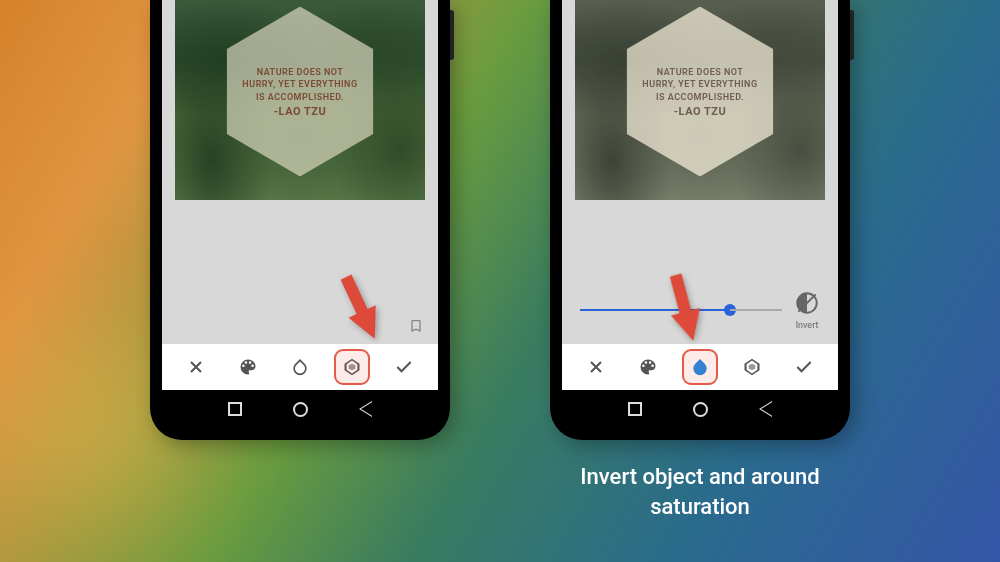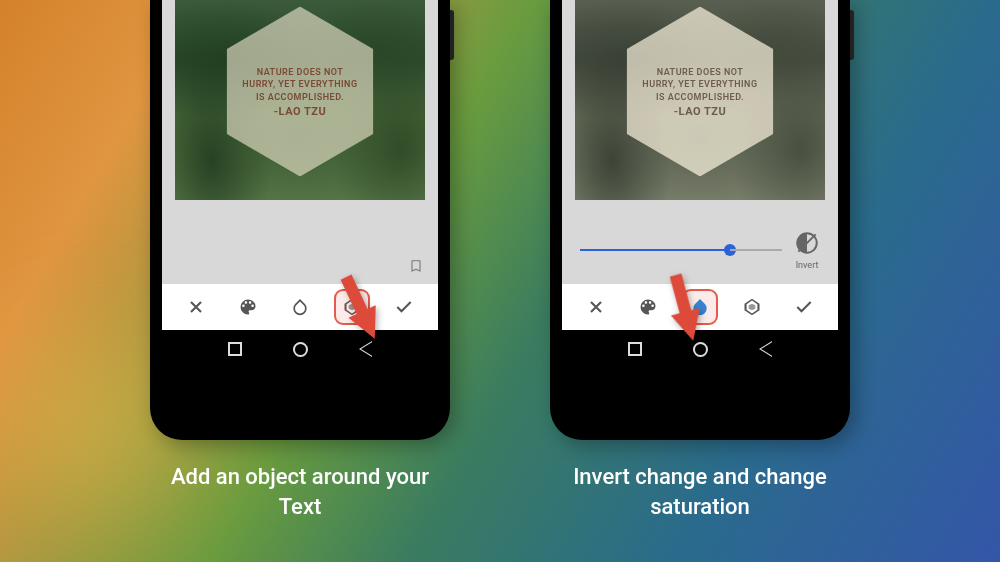--- a/index.html
+++ b/index.html
@@ -47,21 +47,21 @@
     position: absolute;
     right: -4px;
     top: 10px;
     width: 4px;
     height: 50px;
     background: #222;
     border-radius: 0 3px 3px 0;
   }
   .screen {
     width: 100%;
-    height: 330px;
+    height: 390px;
     background: #d8d8d8;
     border-radius: 0;
     display: flex;
     flex-direction: column;
     overflow: hidden;
   }
   .canvas {
     height: 218px;
     background: #d8d8d8;
     display: flex;
@@ -314,21 +314,20 @@
               </svg>
           </div>
         </div>
       </div>
       <div class="navbar">
         <div class="nav-square"></div>
         <div class="nav-circle"></div>
         <div class="nav-tri"></div>
       </div>
     </div>
-    <div class="caption">Add an object around your Text</div>
   </div>
 
   <div class="phone-wrap">
     <div class="phone">
       <div class="phone-side"></div>
       <div class="screen">
         <div class="canvas">
           <div class="forest-img muted">
             <div class="foliage"></div>
             <div class="hexagon">
@@ -383,21 +382,21 @@
               </svg>
           </div>
         </div>
       </div>
       <div class="navbar">
         <div class="nav-square"></div>
         <div class="nav-circle"></div>
         <div class="nav-tri"></div>
       </div>
     </div>
-    <div class="caption">Invert change and change saturation</div>
+    <div class="caption">Invert object and around saturation</div>
   </div>
 
 </div>
 
 <div class="arrow a1">
   <svg viewBox="0 0 60 80">
       <path d="M30 80 L45 50 L36 50 L36 12 L24 12 L24 50 L15 50 Z" fill="#dd4a3a" transform="rotate(-25 30 45)"></path>
     </svg>
 </div>
 <div class="arrow a2">

